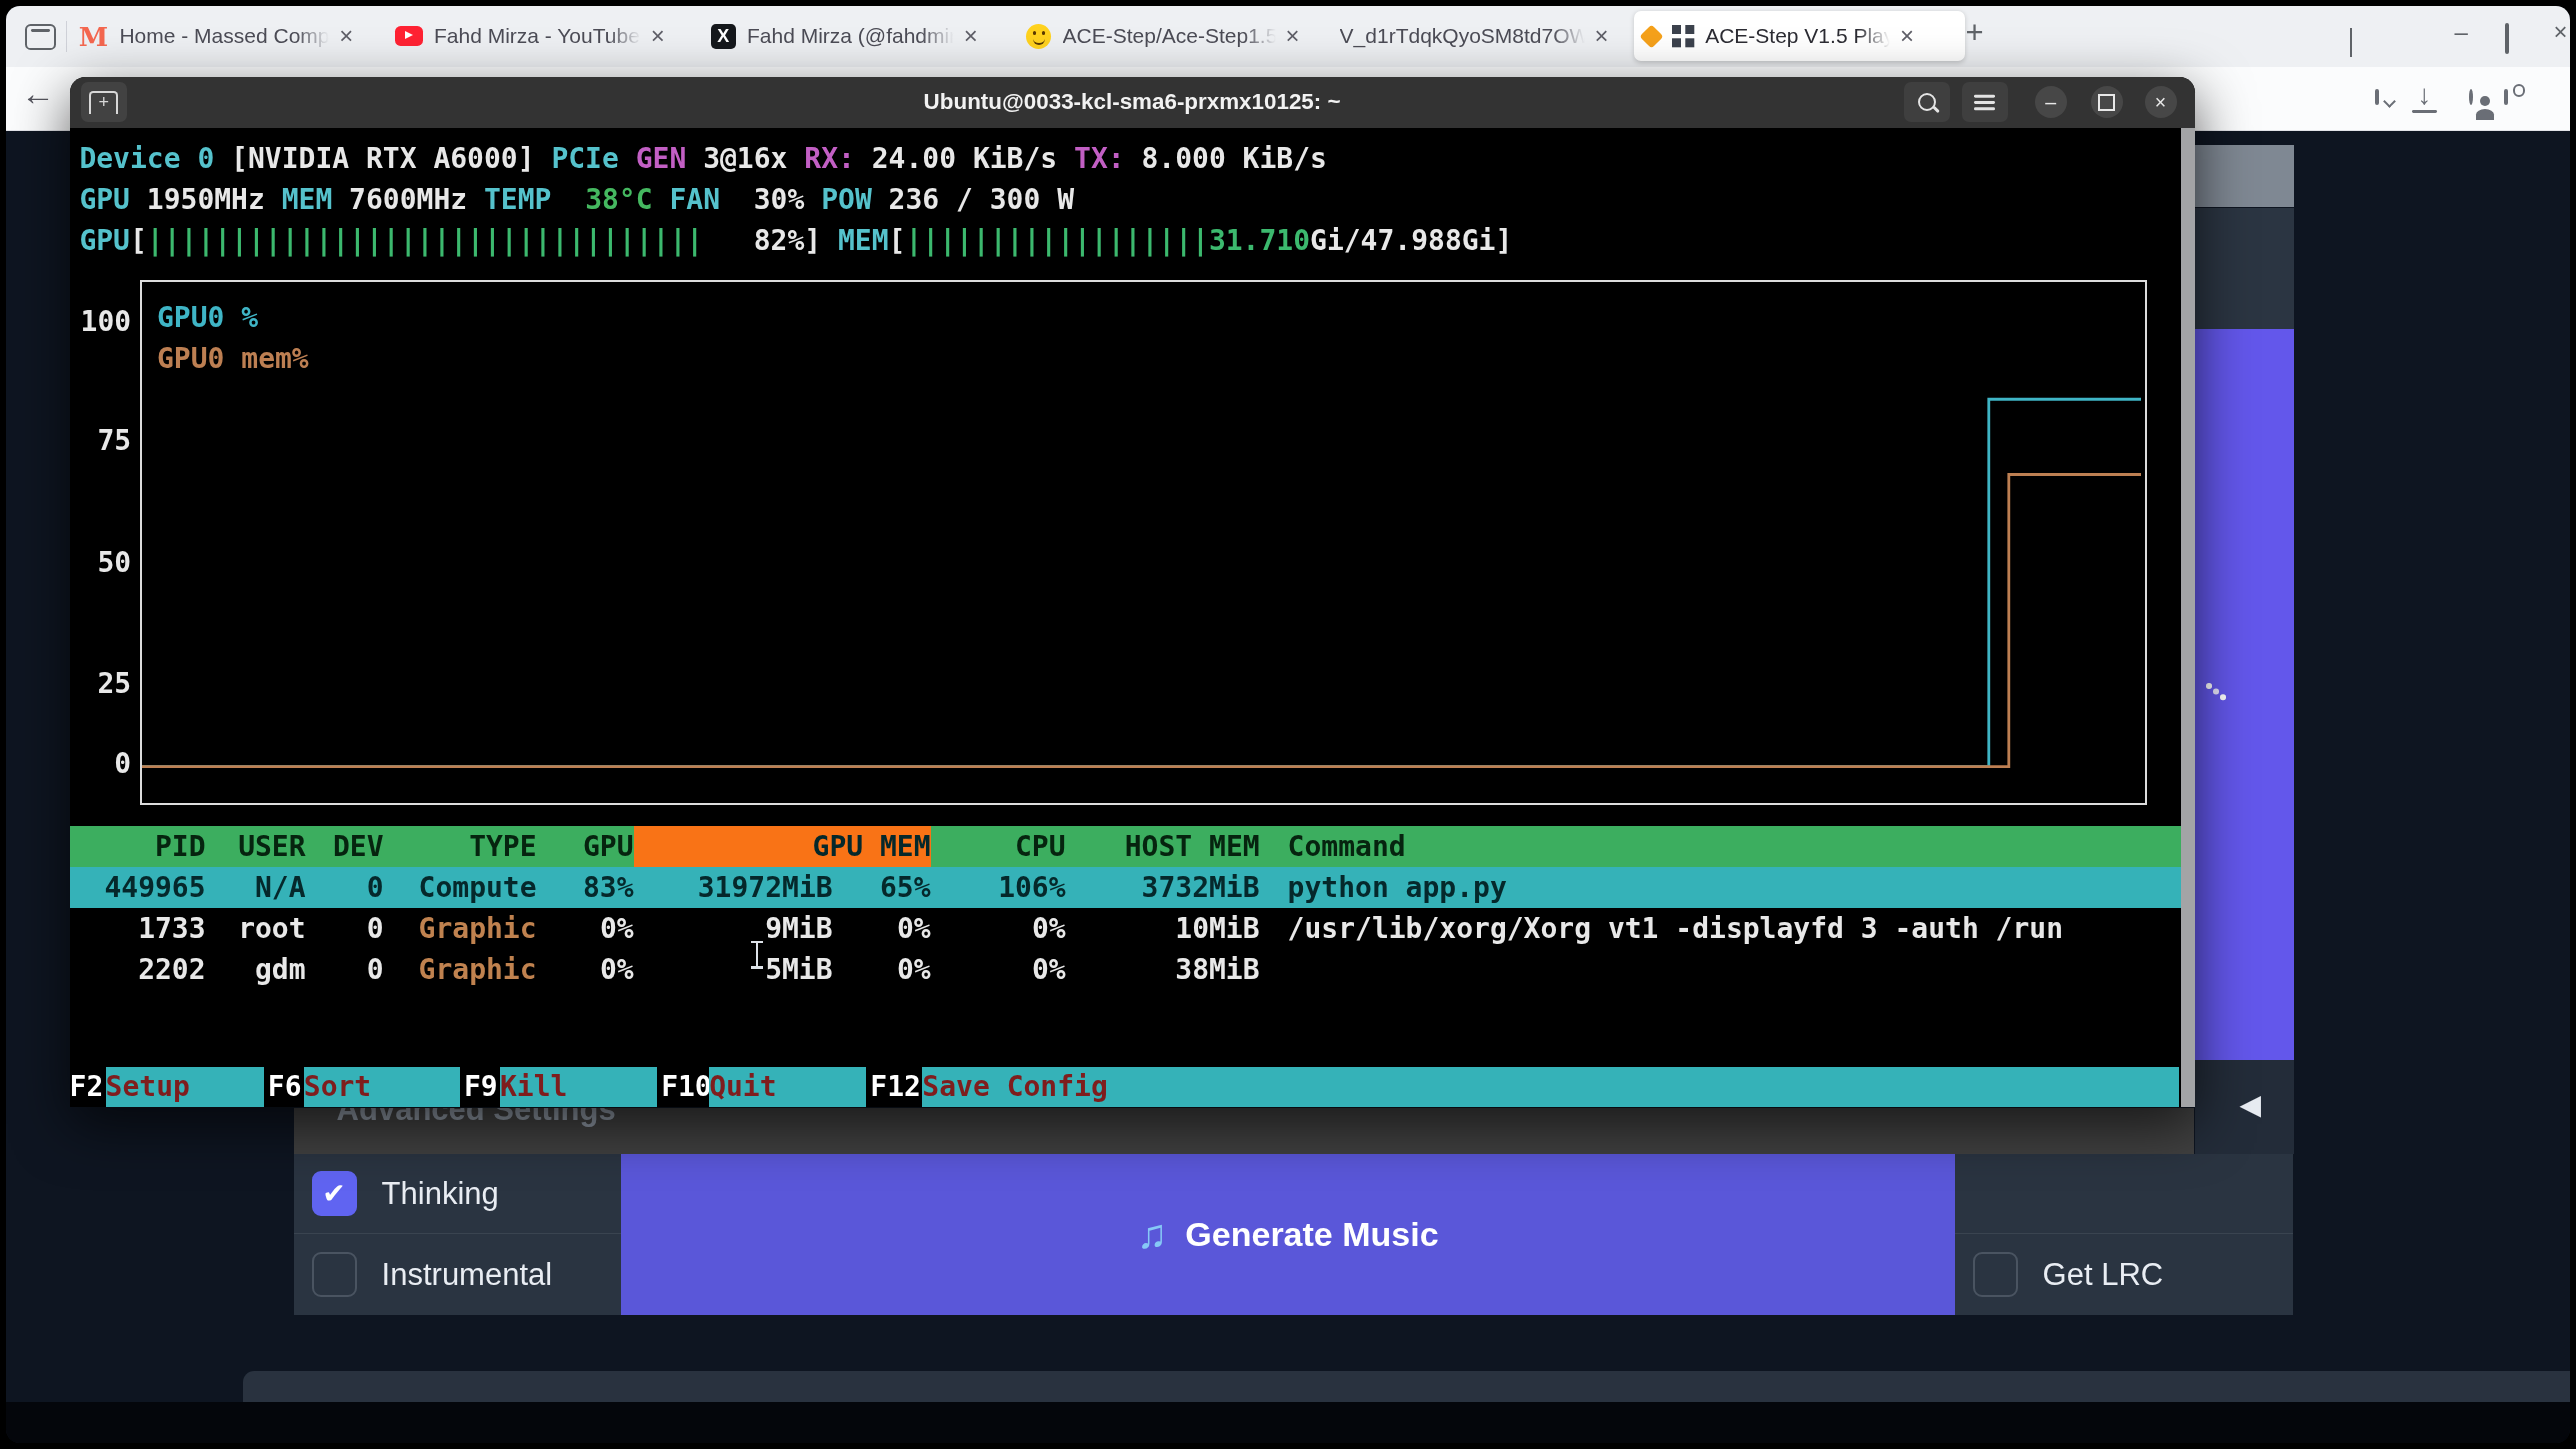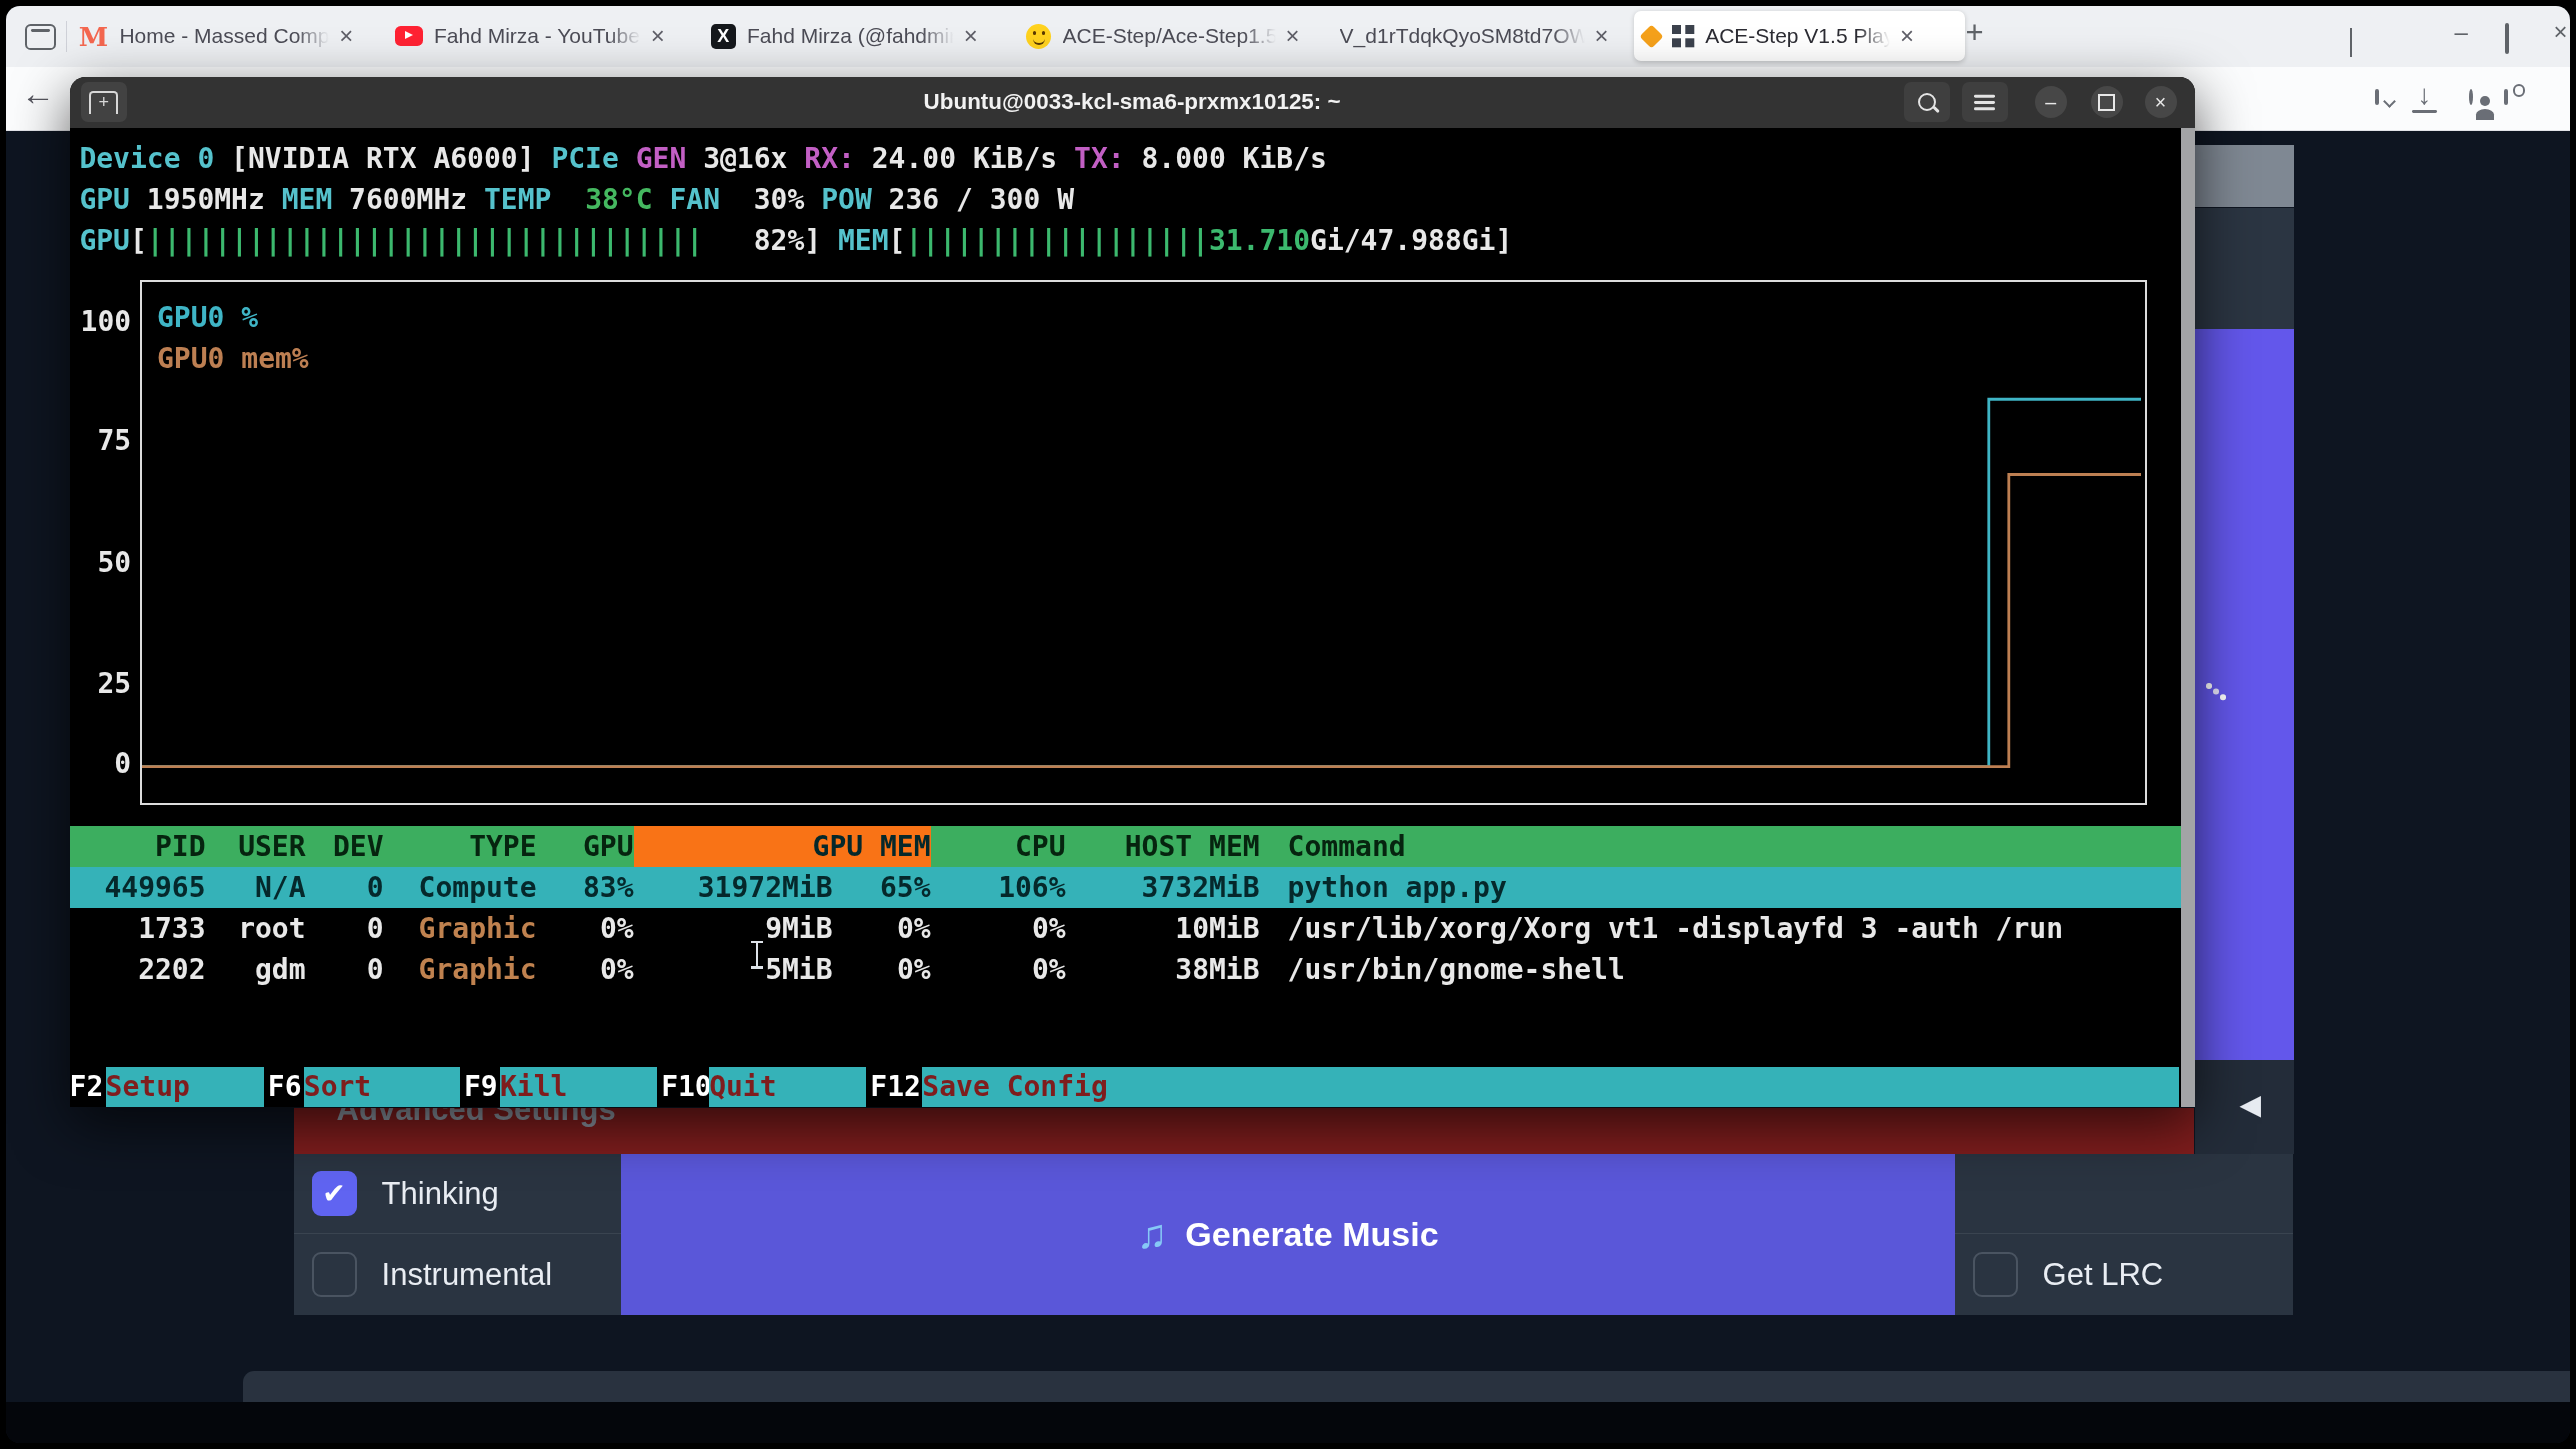--- a/index.html
+++ b/index.html
@@ -46,21 +46,21 @@
   .i-dl::after{content:"";position:absolute;left:1.4px;right:1.4px;bottom:0;height:2.8px;background:#6a6e76;border-radius:1.4px;}
   .i-acct{width:28px;height:28px;border:2.1px solid #6a6e76;border-radius:50%;position:relative;overflow:hidden;}
   .i-acct::before{content:"";position:absolute;left:9px;top:4.9px;width:9.8px;height:9.8px;border-radius:50%;background:#6a6e76;}
   .i-acct::after{content:"";position:absolute;left:4.9px;top:17.5px;width:18px;height:11.2px;border-radius:50% 50% 0 0;background:#6a6e76;}
   .i-puzzle{width:24px;height:21px;border:2.1px solid #6a6e76;border-radius:3.5px;position:relative;margin-top:5.6px;}
   .i-puzzle::before{content:"";position:absolute;left:6.3px;top:-7px;width:8.4px;height:8.4px;border:2.1px solid #6a6e76;border-radius:50%;background:#fbfcfd;}
   .i-burger{width:25px;height:2.8px;background:#6a6e76;border-radius:1.4px;box-shadow:0 7.7px 0 #6a6e76,0 15.4px 0 #6a6e76;margin-top:-15.4px;}
 
   
   .rc{position:absolute;left:2189px;width:99px;}
-  #adv-strip{position:absolute;left:288px;top:1102px;width:1900px;height:46px;background:#7f1d1d;overflow:hidden;}
+  #adv-strip{position:absolute;left:288px;top:1102px;width:1900px;height:46px;background:#404040;overflow:hidden;}
   #adv-strip span{position:absolute;left:43px;top:-15.4px;font-size:31px;color:#8d96a2;font-weight:bold;}
   .panel{position:absolute;top:1148px;height:161px;background:#2a3441;}
   .chkrow{position:absolute;left:0;right:0;height:80px;display:flex;align-items:center;}
   .chkbox{width:41px;height:41px;border-radius:9px;border:2.1px solid #4a5461;margin-left:18px;flex:0 0 auto;}
   .chkbox.checked{background:#6064f1;border-color:#6064f1;color:#fff;font-size:28px;display:flex;align-items:center;justify-content:center;}
   .chklbl{color:#e9edf3;font-size:31px;margin-left:25px;white-space:nowrap;}
   .pdiv{position:absolute;left:0;right:0;top:79px;height:1.4px;background:#3a4450;}
   #generate-btn{position:absolute;left:615px;top:1148px;width:1334px;height:161px;background:#5a57d9;display:flex;align-items:center;justify-content:center;gap:18px;border:none;}
   #generate-btn .note{color:#86c9f6;font-size:41px;}
   #generate-btn .glbl{color:#fff;font-size:34px;font-weight:bold;}
@@ -318,21 +318,20 @@
         <div class="prow norm">
           <span class="c c1">2202</span>
           <span class="c c2">gdm</span>
           <span class="c c3">0</span>
           <span class="c c4 t-org">Graphic</span>
           <span class="c c5">0%</span>
           <span class="c c6">5MiB</span>
           <span class="c c7">0%</span>
           <span class="c c8">0%</span>
           <span class="c c9">38MiB</span>
-          <span class="c ccmd">/usr/bin/gnome-shell</span>
         </div>
       </div>
 
       <span class="ibeam" style="left:686px;top:813px;"></span>
 
       <div id="fbar">
         <span class="fk">
               <span class="fk-key" style="width:36px;">F2</span>
               <span class="fk-label" style="width:158px;">Setup</span>
             </span>

